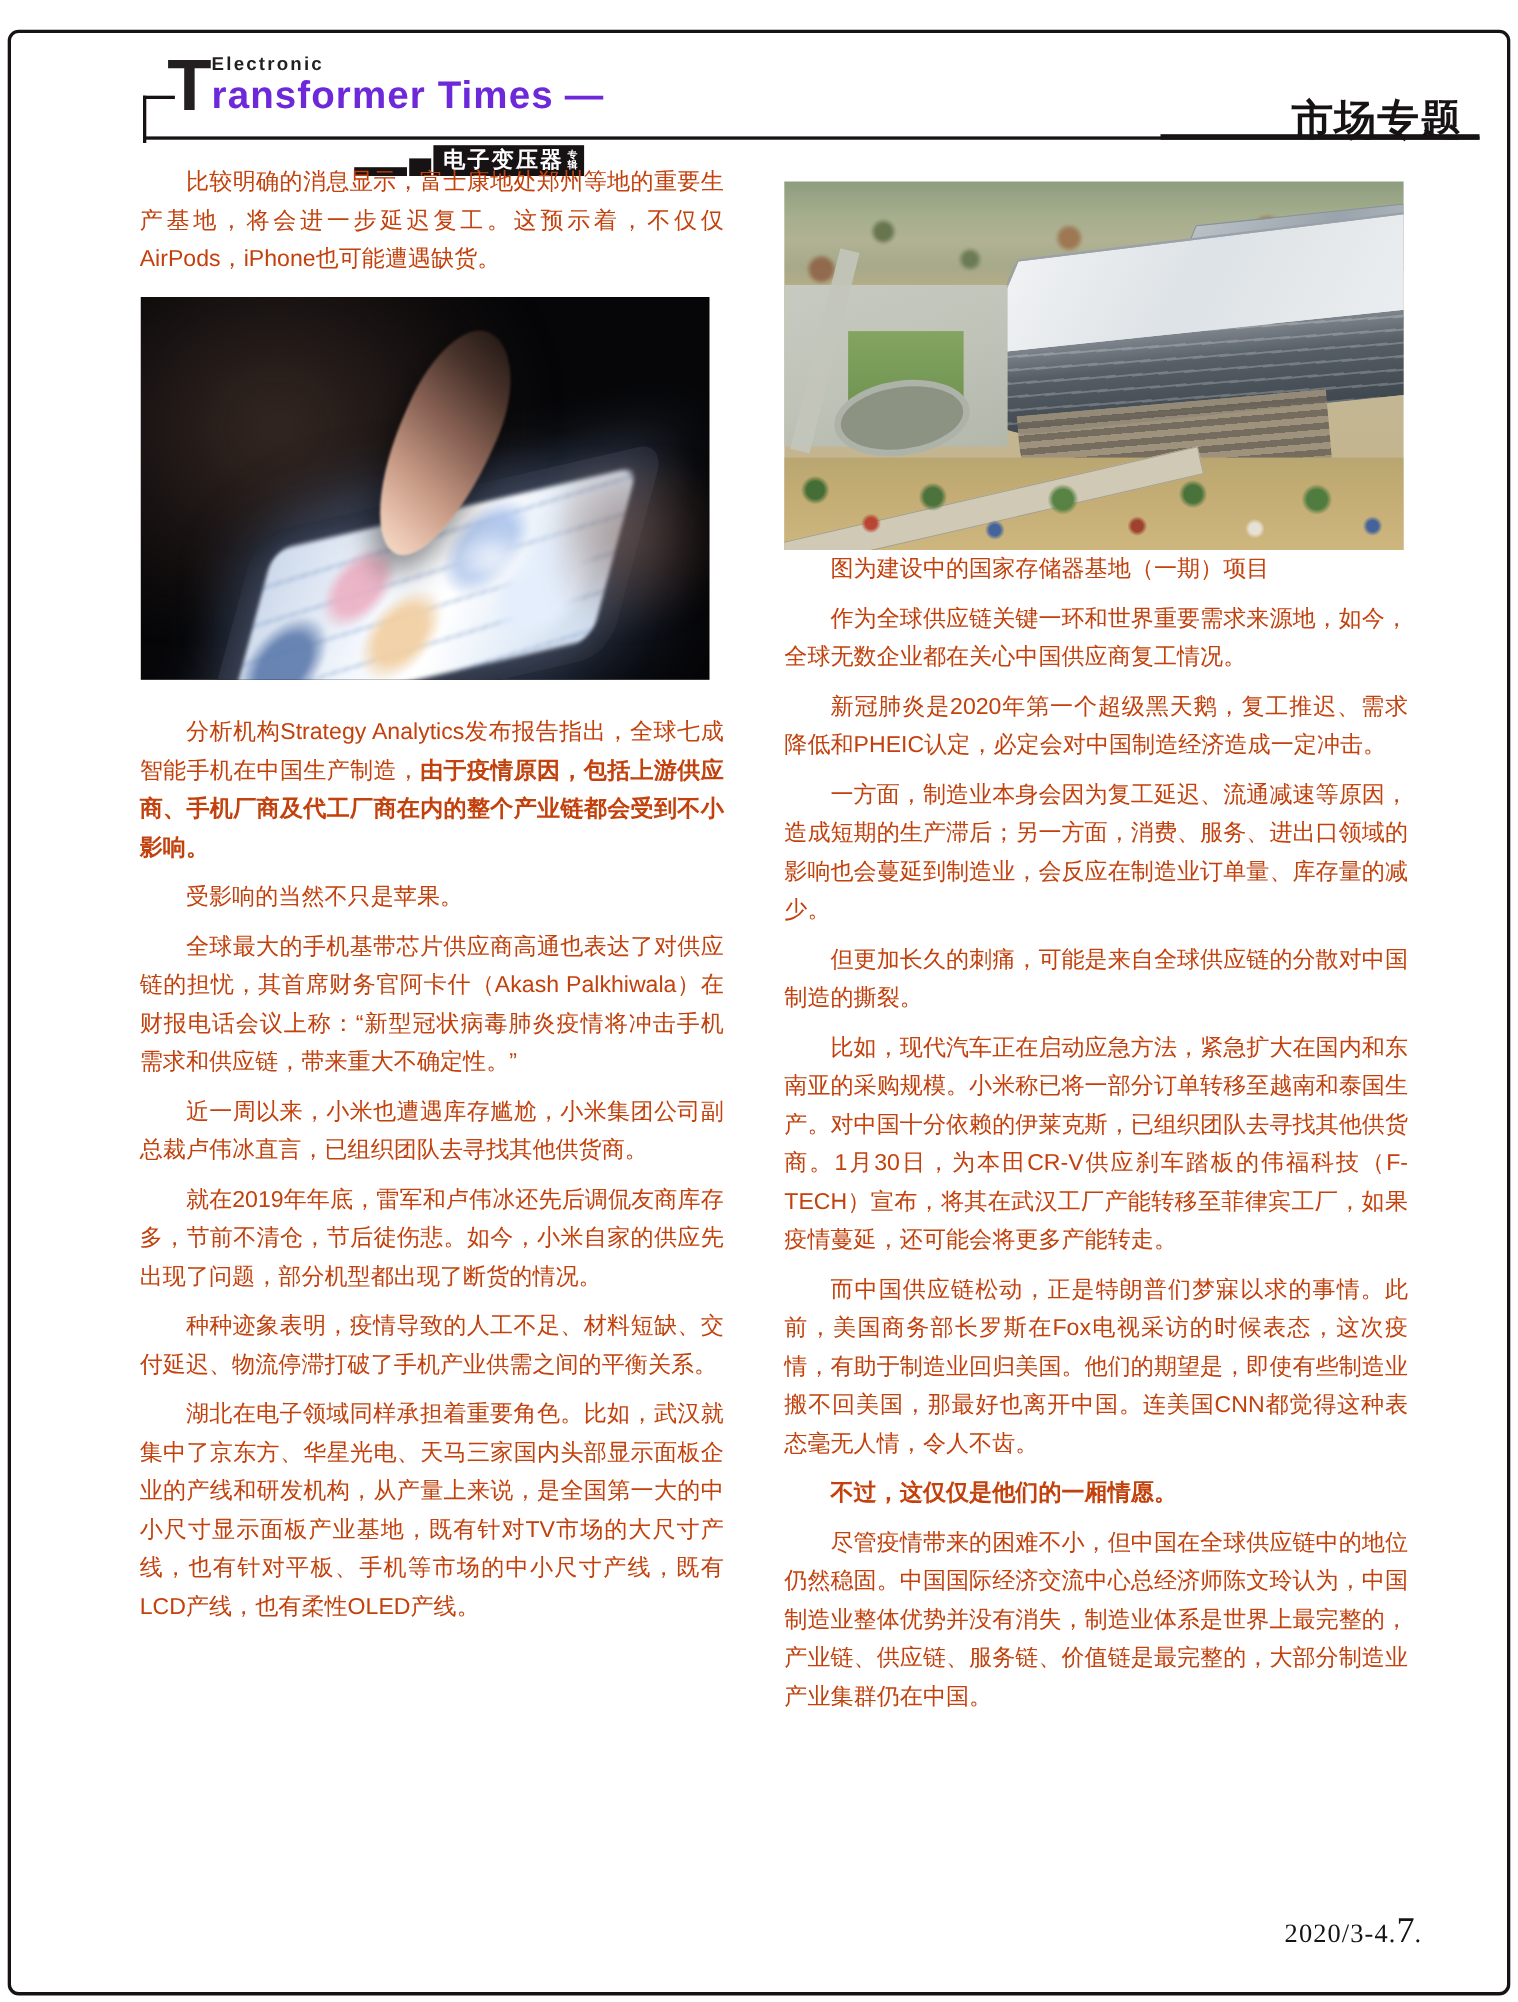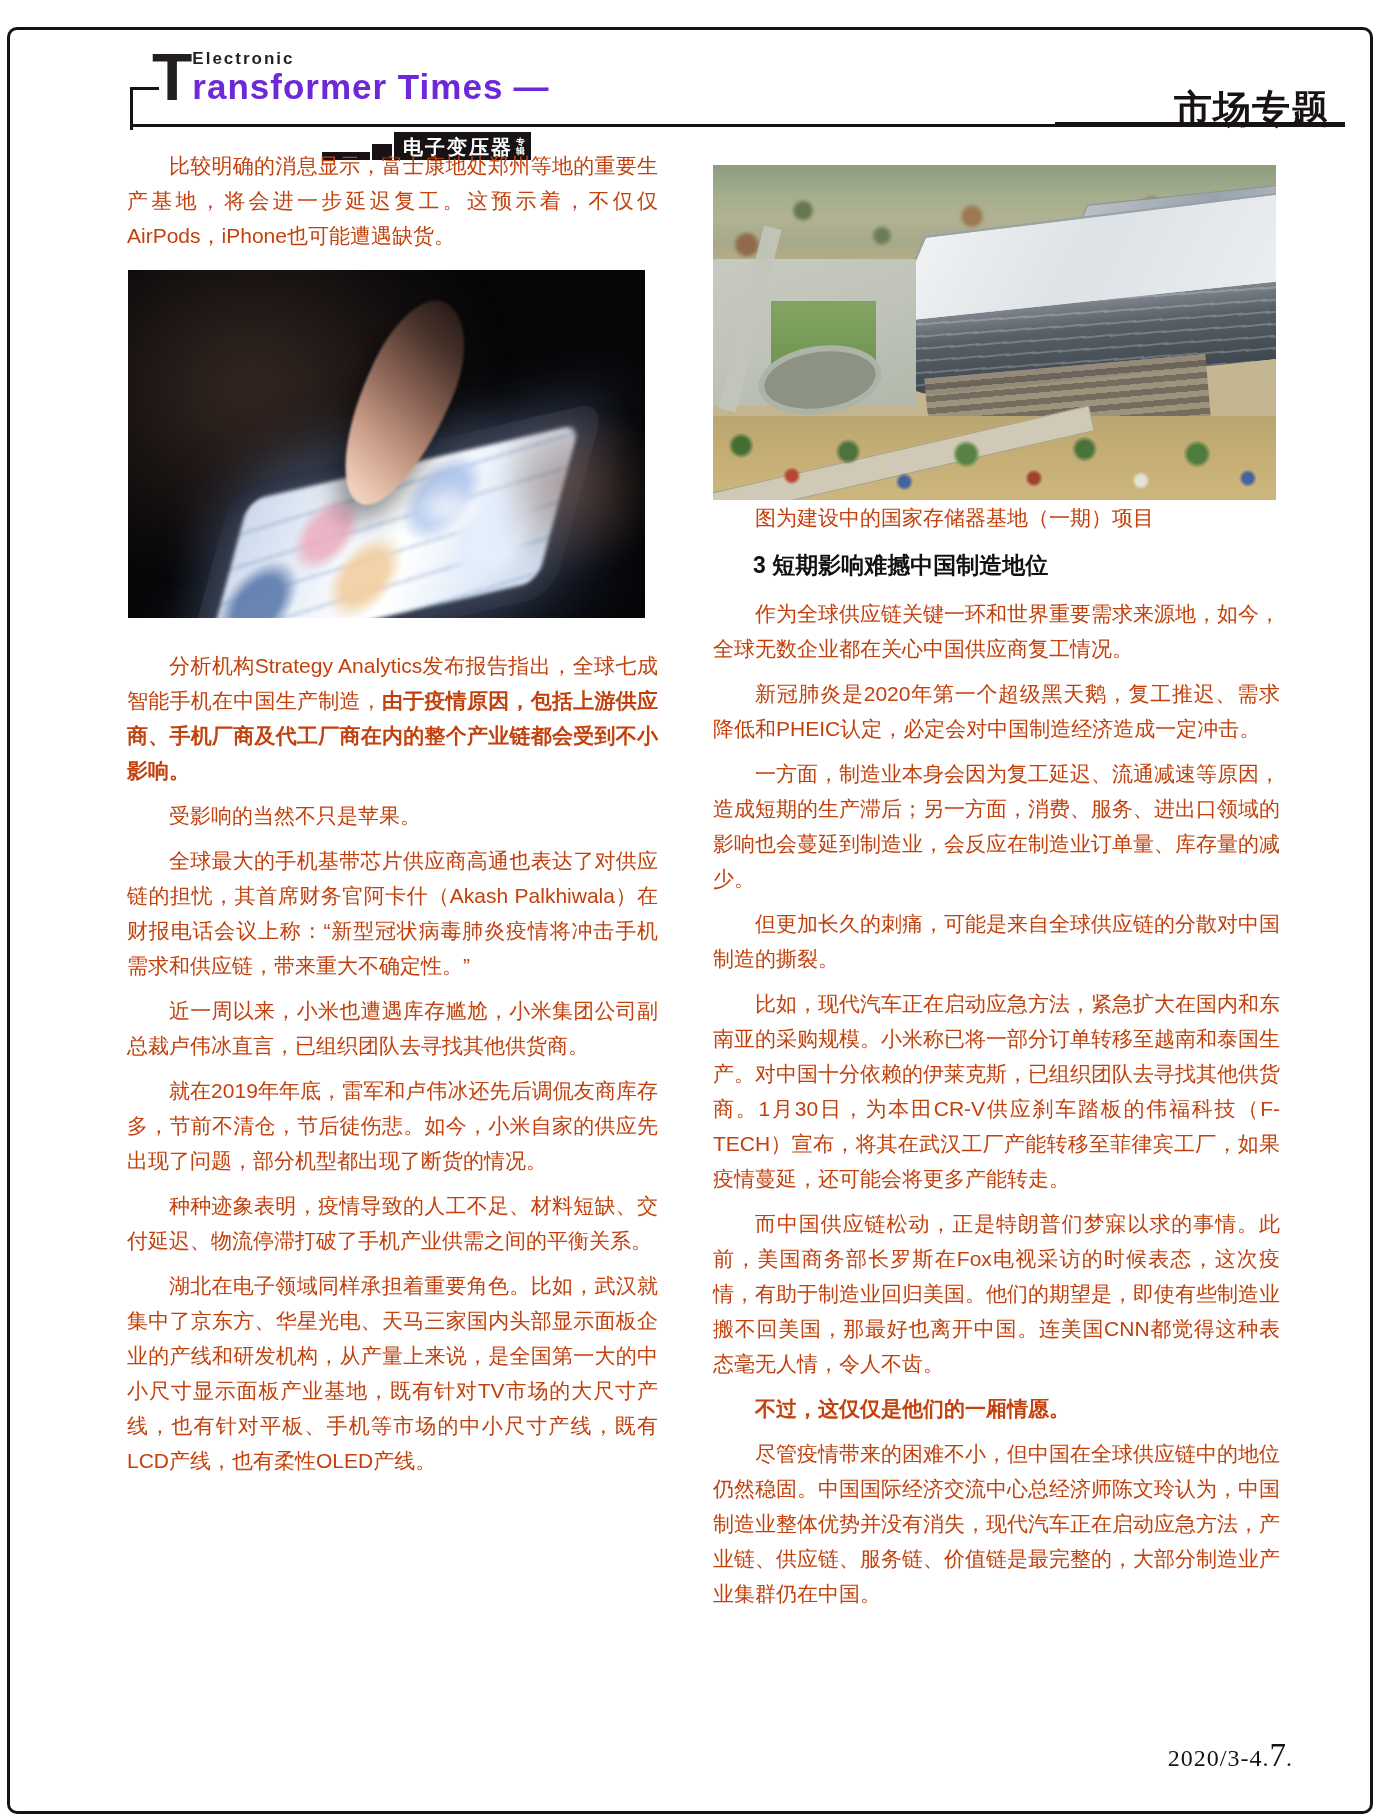--- a/index.html
+++ b/index.html
@@ -186,29 +186,28 @@
       <div class="ar-facade"></div>
       <div class="ar-build"></div>
       <div class="ar-leftground"></div>
       <div class="ar-oval"></div>
       <div class="ar-road2"></div>
       <div class="ar-bottom"></div>
       <div class="ar-road"></div>
       <div class="ar-speck"></div>
     </div>
     <p class="caption">图为建设中的国家存储器基地（一期）项目</p>
-    <h2 class="sub-heading">3 短期影响难撼中国制造地位</h2>
     <div>
         <p><span>作为全球供应链关键一环和世界重要需求来源地，如今，全球无数企业都在关心中国供应商复工情况。</span></p>
         <p><span>新冠肺炎是2020年第一个超级黑天鹅，复工推迟、需求降低和PHEIC认定，必定会对中国制造经济造成一定冲击。</span></p>
         <p><span>一方面，制造业本身会因为复工延迟、流通减速等原因，造成短期的生产滞后；另一方面，消费、服务、进出口领域的影响也会蔓延到制造业，会反应在制造业订单量、库存量的减少。</span></p>
         <p><span>但更加长久的刺痛，可能是来自全球供应链的分散对中国制造的撕裂。</span></p>
         <p><span>比如，现代汽车正在启动应急方法，紧急扩大在国内和东南亚的采购规模。小米称已将一部分订单转移至越南和泰国生产。对中国十分依赖的伊莱克斯，已组织团队去寻找其他供货商。1月30日，为本田CR-V供应刹车踏板的伟福科技（F-TECH）宣布，将其在武汉工厂产能转移至菲律宾工厂，如果疫情蔓延，还可能会将更多产能转走。</span></p>
         <p><span>而中国供应链松动，正是特朗普们梦寐以求的事情。此前，美国商务部长罗斯在Fox电视采访的时候表态，这次疫情，有助于制造业回归美国。他们的期望是，即使有些制造业搬不回美国，那最好也离开中国。连美国CNN都觉得这种表态毫无人情，令人不齿。</span></p>
         <p><span class="b">不过，这仅仅是他们的一厢情愿。</span></p>
-        <p><span>尽管疫情带来的困难不小，但中国在全球供应链中的地位仍然稳固。中国国际经济交流中心总经济师陈文玲认为，中国制造业整体优势并没有消失，现代汽车正在启动应急方法，产业链、供应链、服务链、价值链是最完整的，大部分制造业产业集群仍在中国。</span></p>
+        <p><span>尽管疫情带来的困难不小，但中国在全球供应链中的地位仍然稳固。中国国际经济交流中心总经济师陈文玲认为，中国制造业整体优势并没有消失，制造业体系是世界上最完整的，产业链、供应链、服务链、价值链是最完整的，大部分制造业产业集群仍在中国。</span></p>
       </div>
   </section>
 
   <div class="footer">
     <span class="issue">2020/3-4.</span><span class="pagenum">7</span><span class="pagedot">.</span>
   </div>
 </div>
 
 </body></html>

